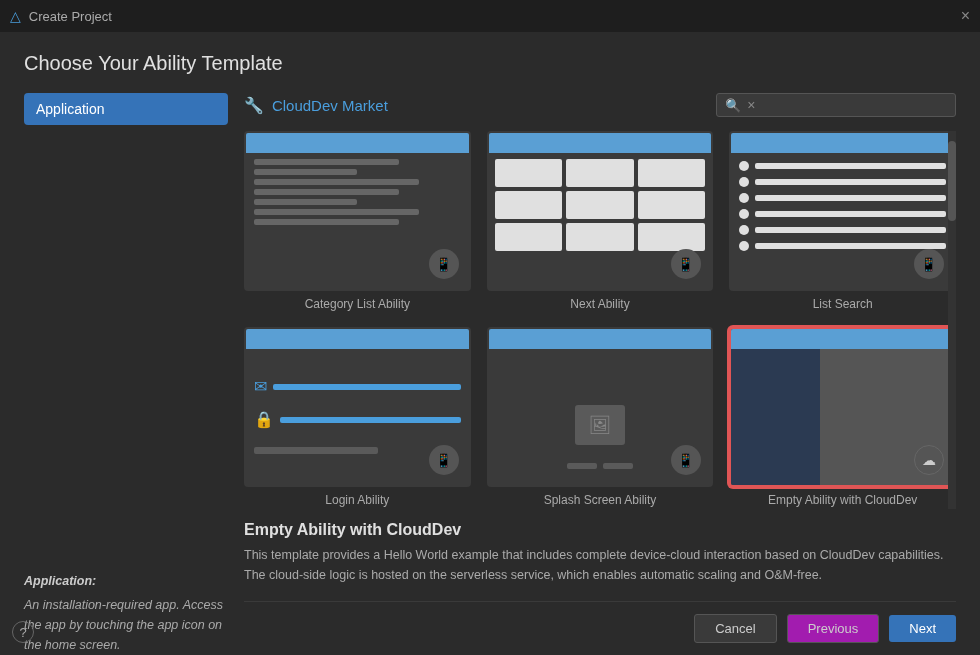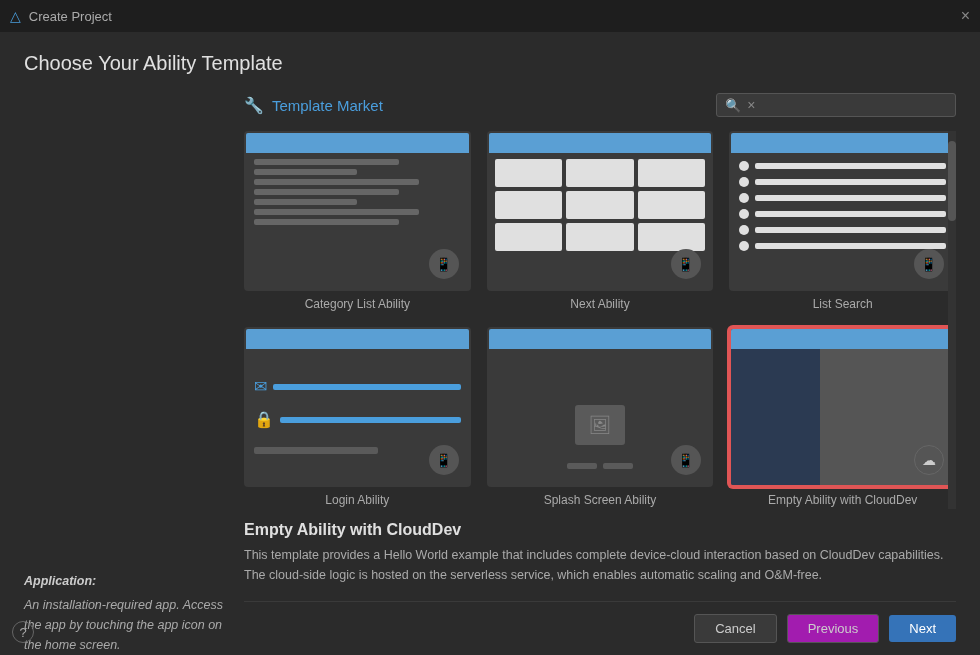--- a/index.html
+++ b/index.html
@@ -388,33 +388,34 @@
   </div>
   <span class="title-bar-close">×</span>
 </div>
 
 <div class="main-content">
   <div class="page-title">Choose Your Ability Template</div>
 
   <div class="body-area">
 
     <div class="left-sidebar">
+      <div class="sidebar-item active">Application</div>
 
       <div class="sidebar-description">
         <div class="desc-title">Application:</div>
         <div>An installation-required app. Access the app by touching the app icon on the home screen.</div>
       </div>
     </div>
 
     <div class="right-panel">
 
       <div class="right-header">
         <div class="template-market-label">
           <span style="font-size:16px;">🔧</span>
-          <span>Template Market</span>
+          <span>CloudDev Market</span>
         </div>
         <div class="search-box">
           <span style="color:#888;font-size:13px;">🔍</span>
           <span class="search-clear">×</span>
         </div>
       </div>
 
       <div class="template-grid-container">
         <div class="template-grid">
 

